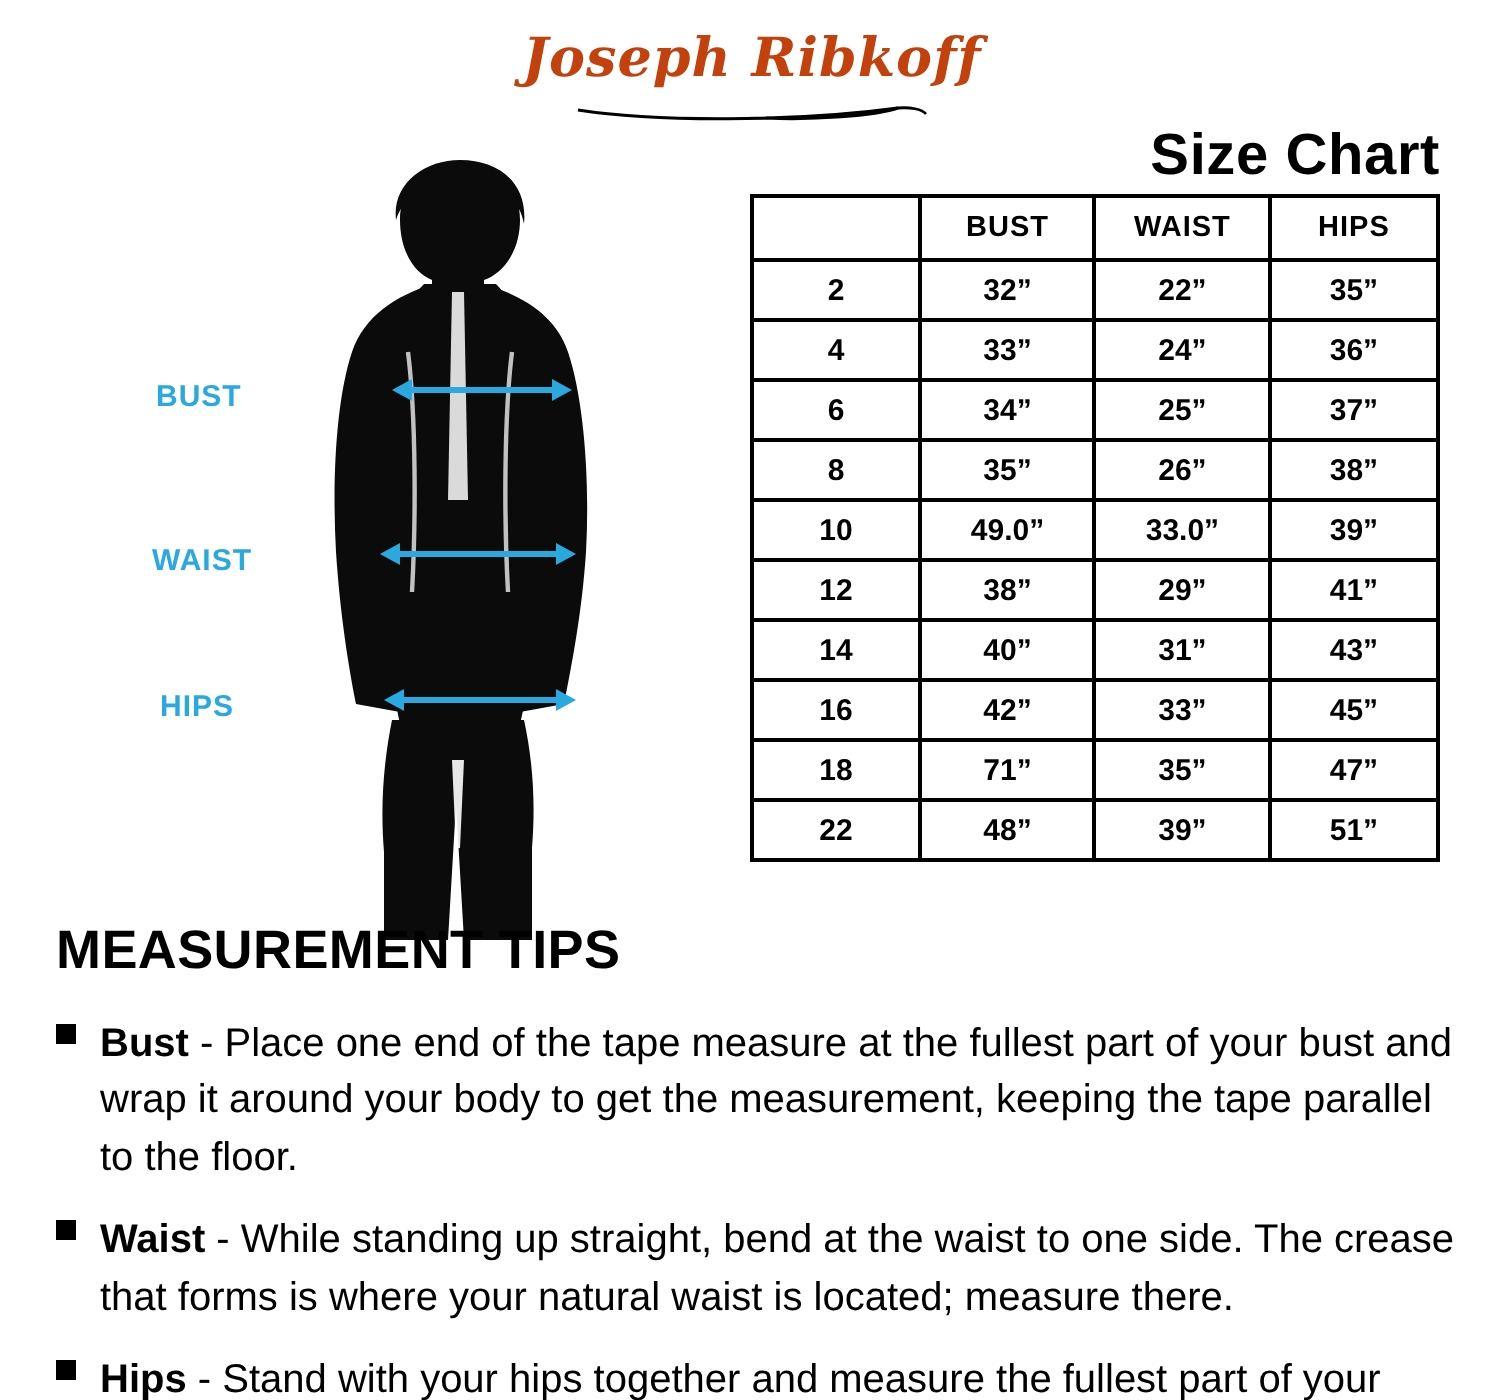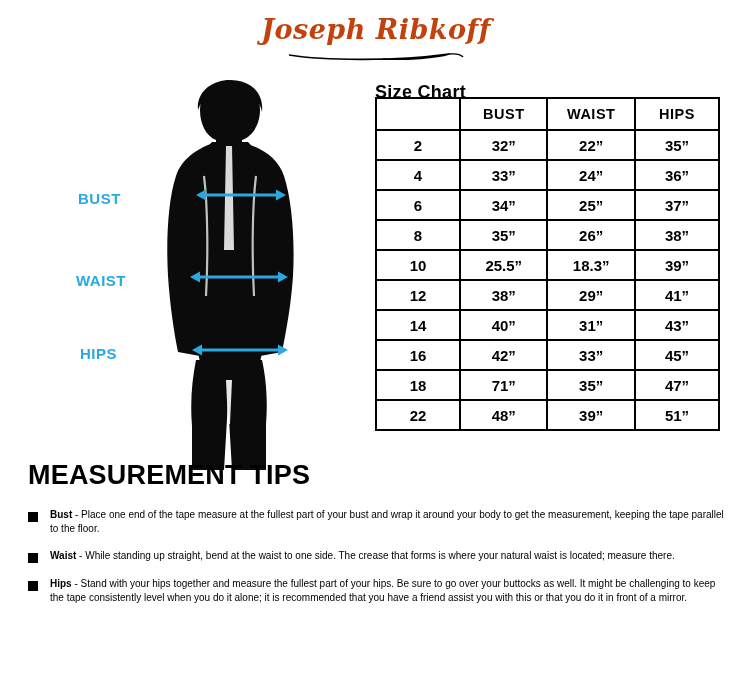--- a/index.html
+++ b/index.html
@@ -66,25 +66,24 @@
   .ar-bust  { left: 196px; top: 188px; width: 90px; }
   .ar-waist { left: 190px; top: 270px; width: 98px; }
   .ar-hips  { left: 192px; top: 343px; width: 96px; }
 
   
   .chart-title {
     position: absolute;
     left: 375px;
     top: 62px;
     width: 345px;
-    text-align: left;
-    font-size: 18px;
+    text-align: right;
+    font-size: 29px;
     font-weight: bold;
     letter-spacing: 0.3px;
-    margin-top: 20px;
   }
   table.size-chart {
     position: absolute;
     left: 375px;
     top: 97px;
     width: 345px;
     border-collapse: collapse;
     table-layout: fixed;
   }
   table.size-chart th,
@@ -119,21 +118,21 @@
   .tips {
     position: absolute;
     left: 28px;
     top: 508px;
     width: 700px;
   }
   .tip {
     position: relative;
     padding-left: 22px;
     margin-bottom: 13px;
-    font-size: 10px;
+    font-size: 20px;
     line-height: 1.42;
   }
   .tip .bullet {
     position: absolute;
     left: 0;
     top: 4px;
     width: 10px;
     height: 10px;
     background: #000;
     display: inline-block;
@@ -228,22 +227,22 @@
       <td>37”</td>
     </tr>
     <tr>
       <td>8</td>
       <td>35”</td>
       <td>26”</td>
       <td>38”</td>
     </tr>
     <tr>
       <td>10</td>
-      <td>25.5”</td>
-      <td>18.3”</td>
+      <td>49.0”</td>
+      <td>33.0”</td>
       <td>39”</td>
     </tr>
     <tr>
       <td>12</td>
       <td>38”</td>
       <td>29”</td>
       <td>41”</td>
     </tr>
     <tr>
       <td>14</td>

